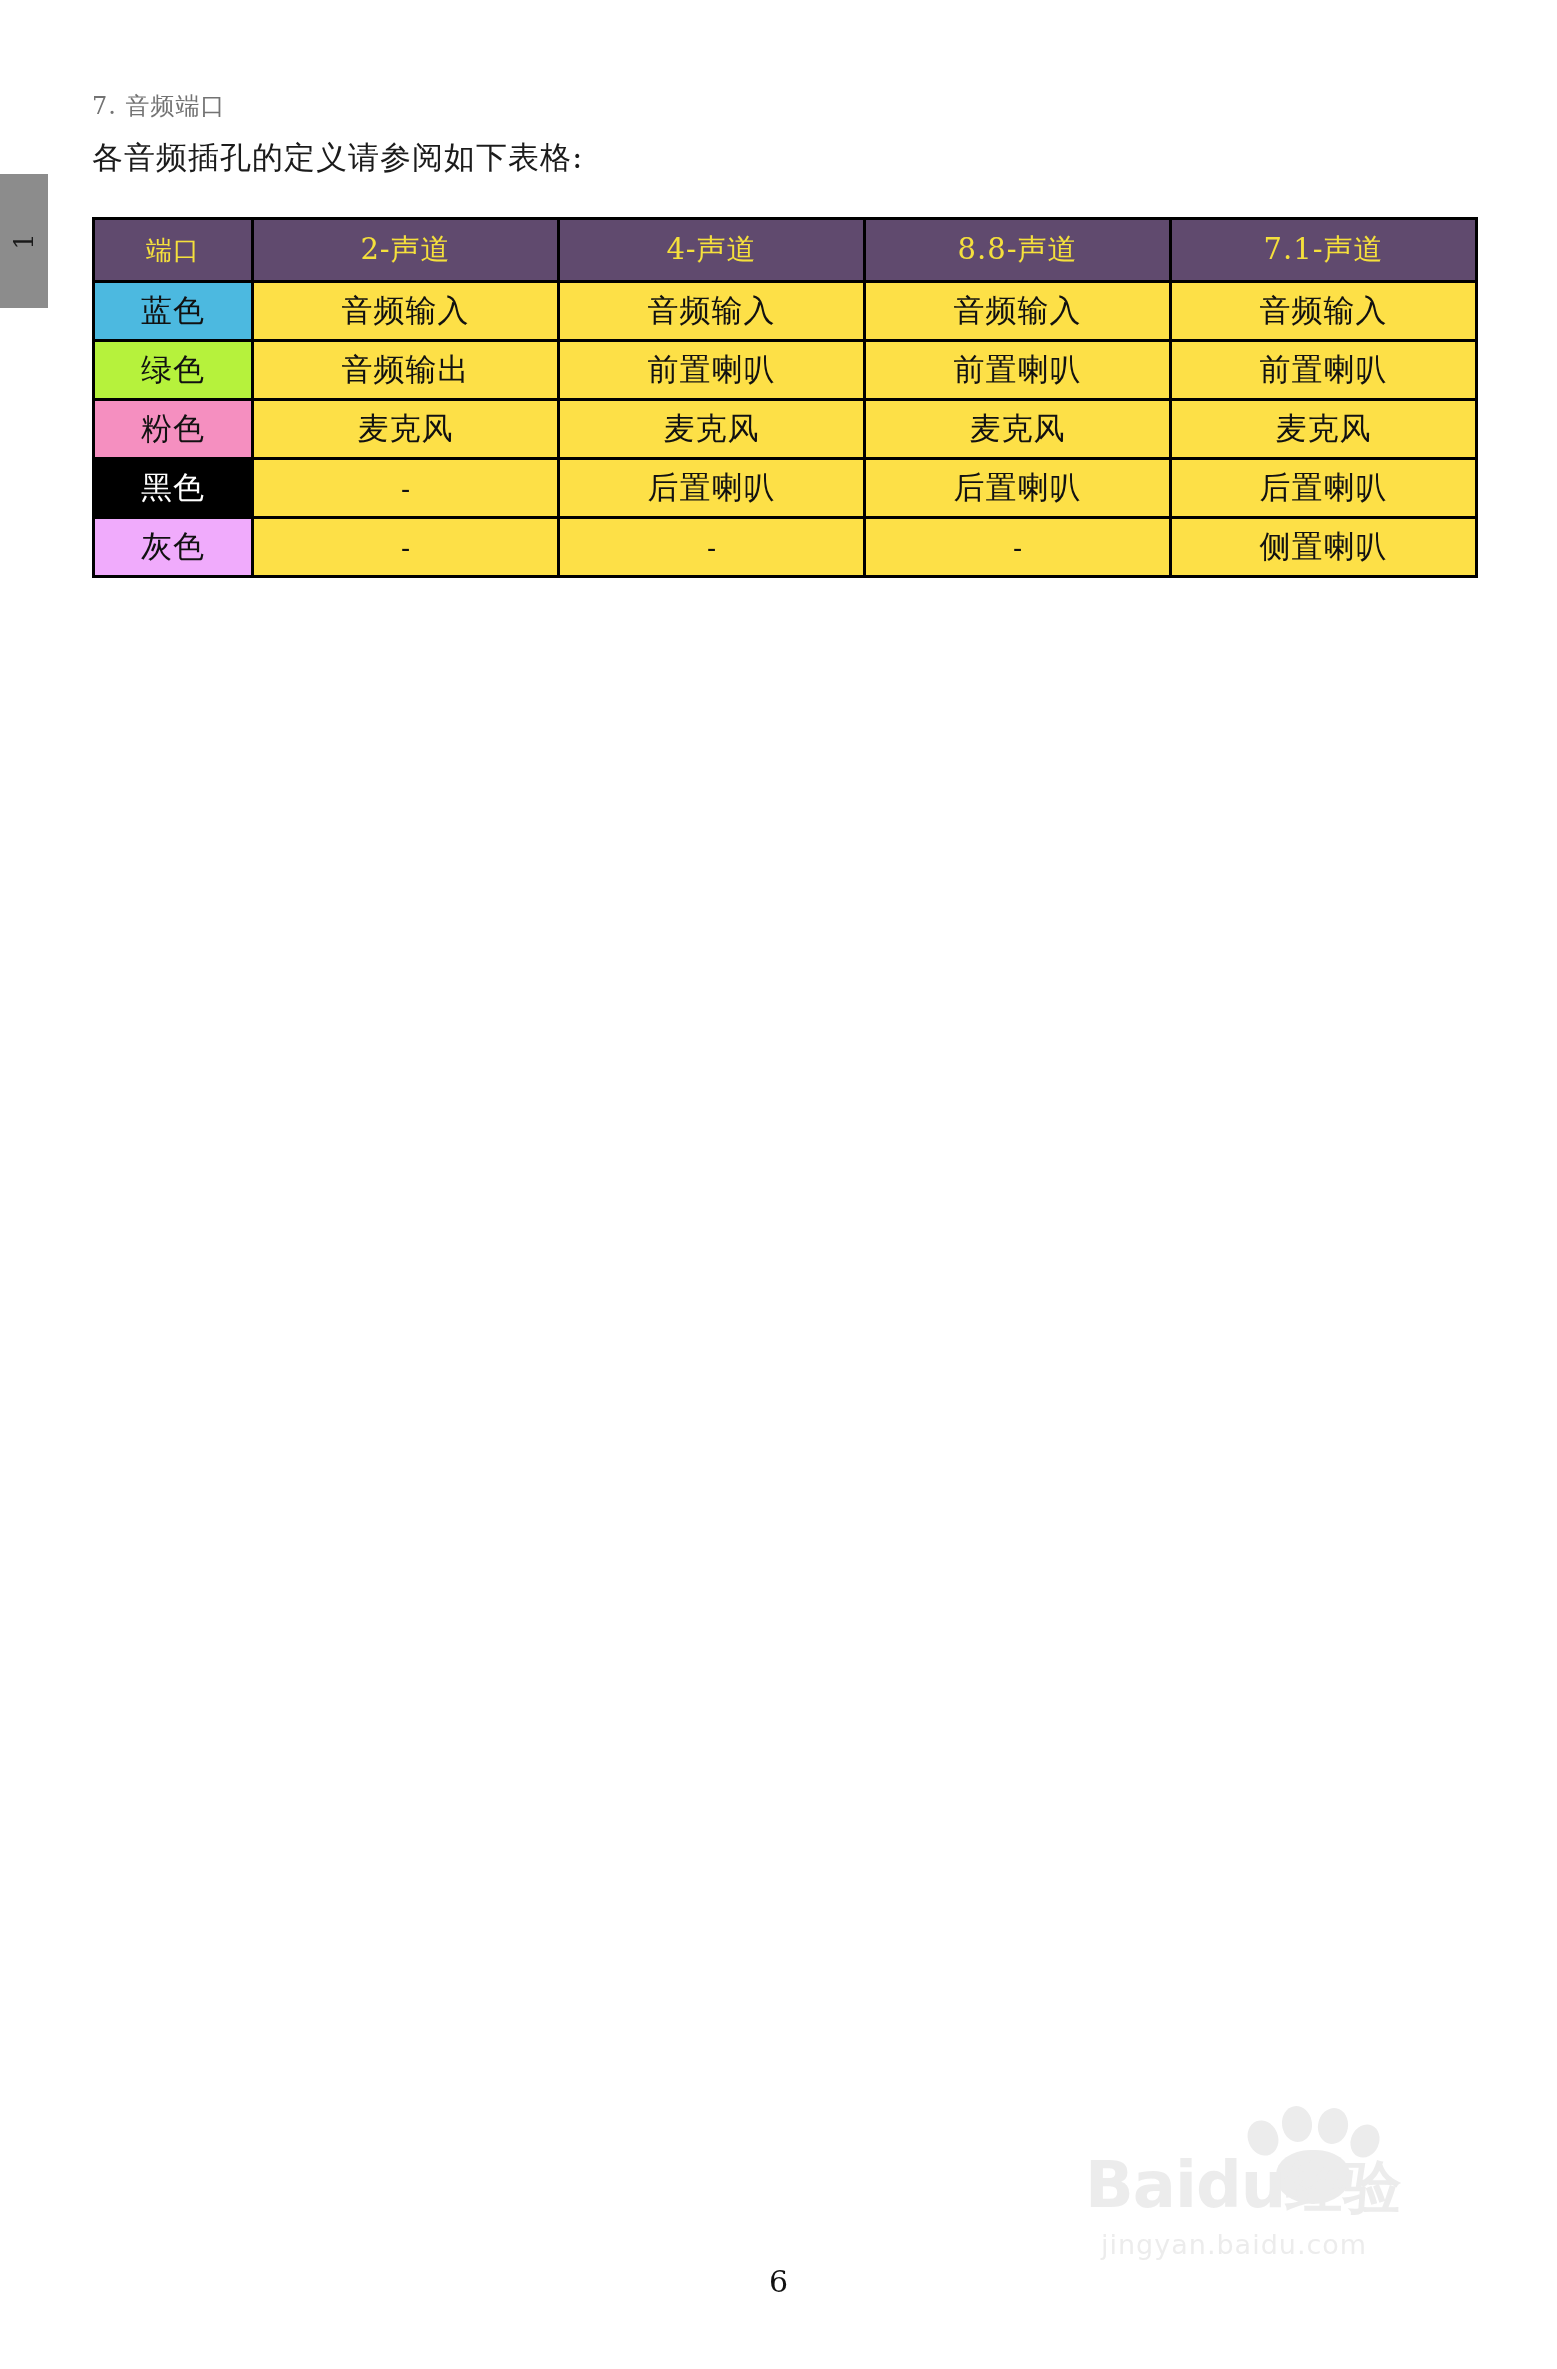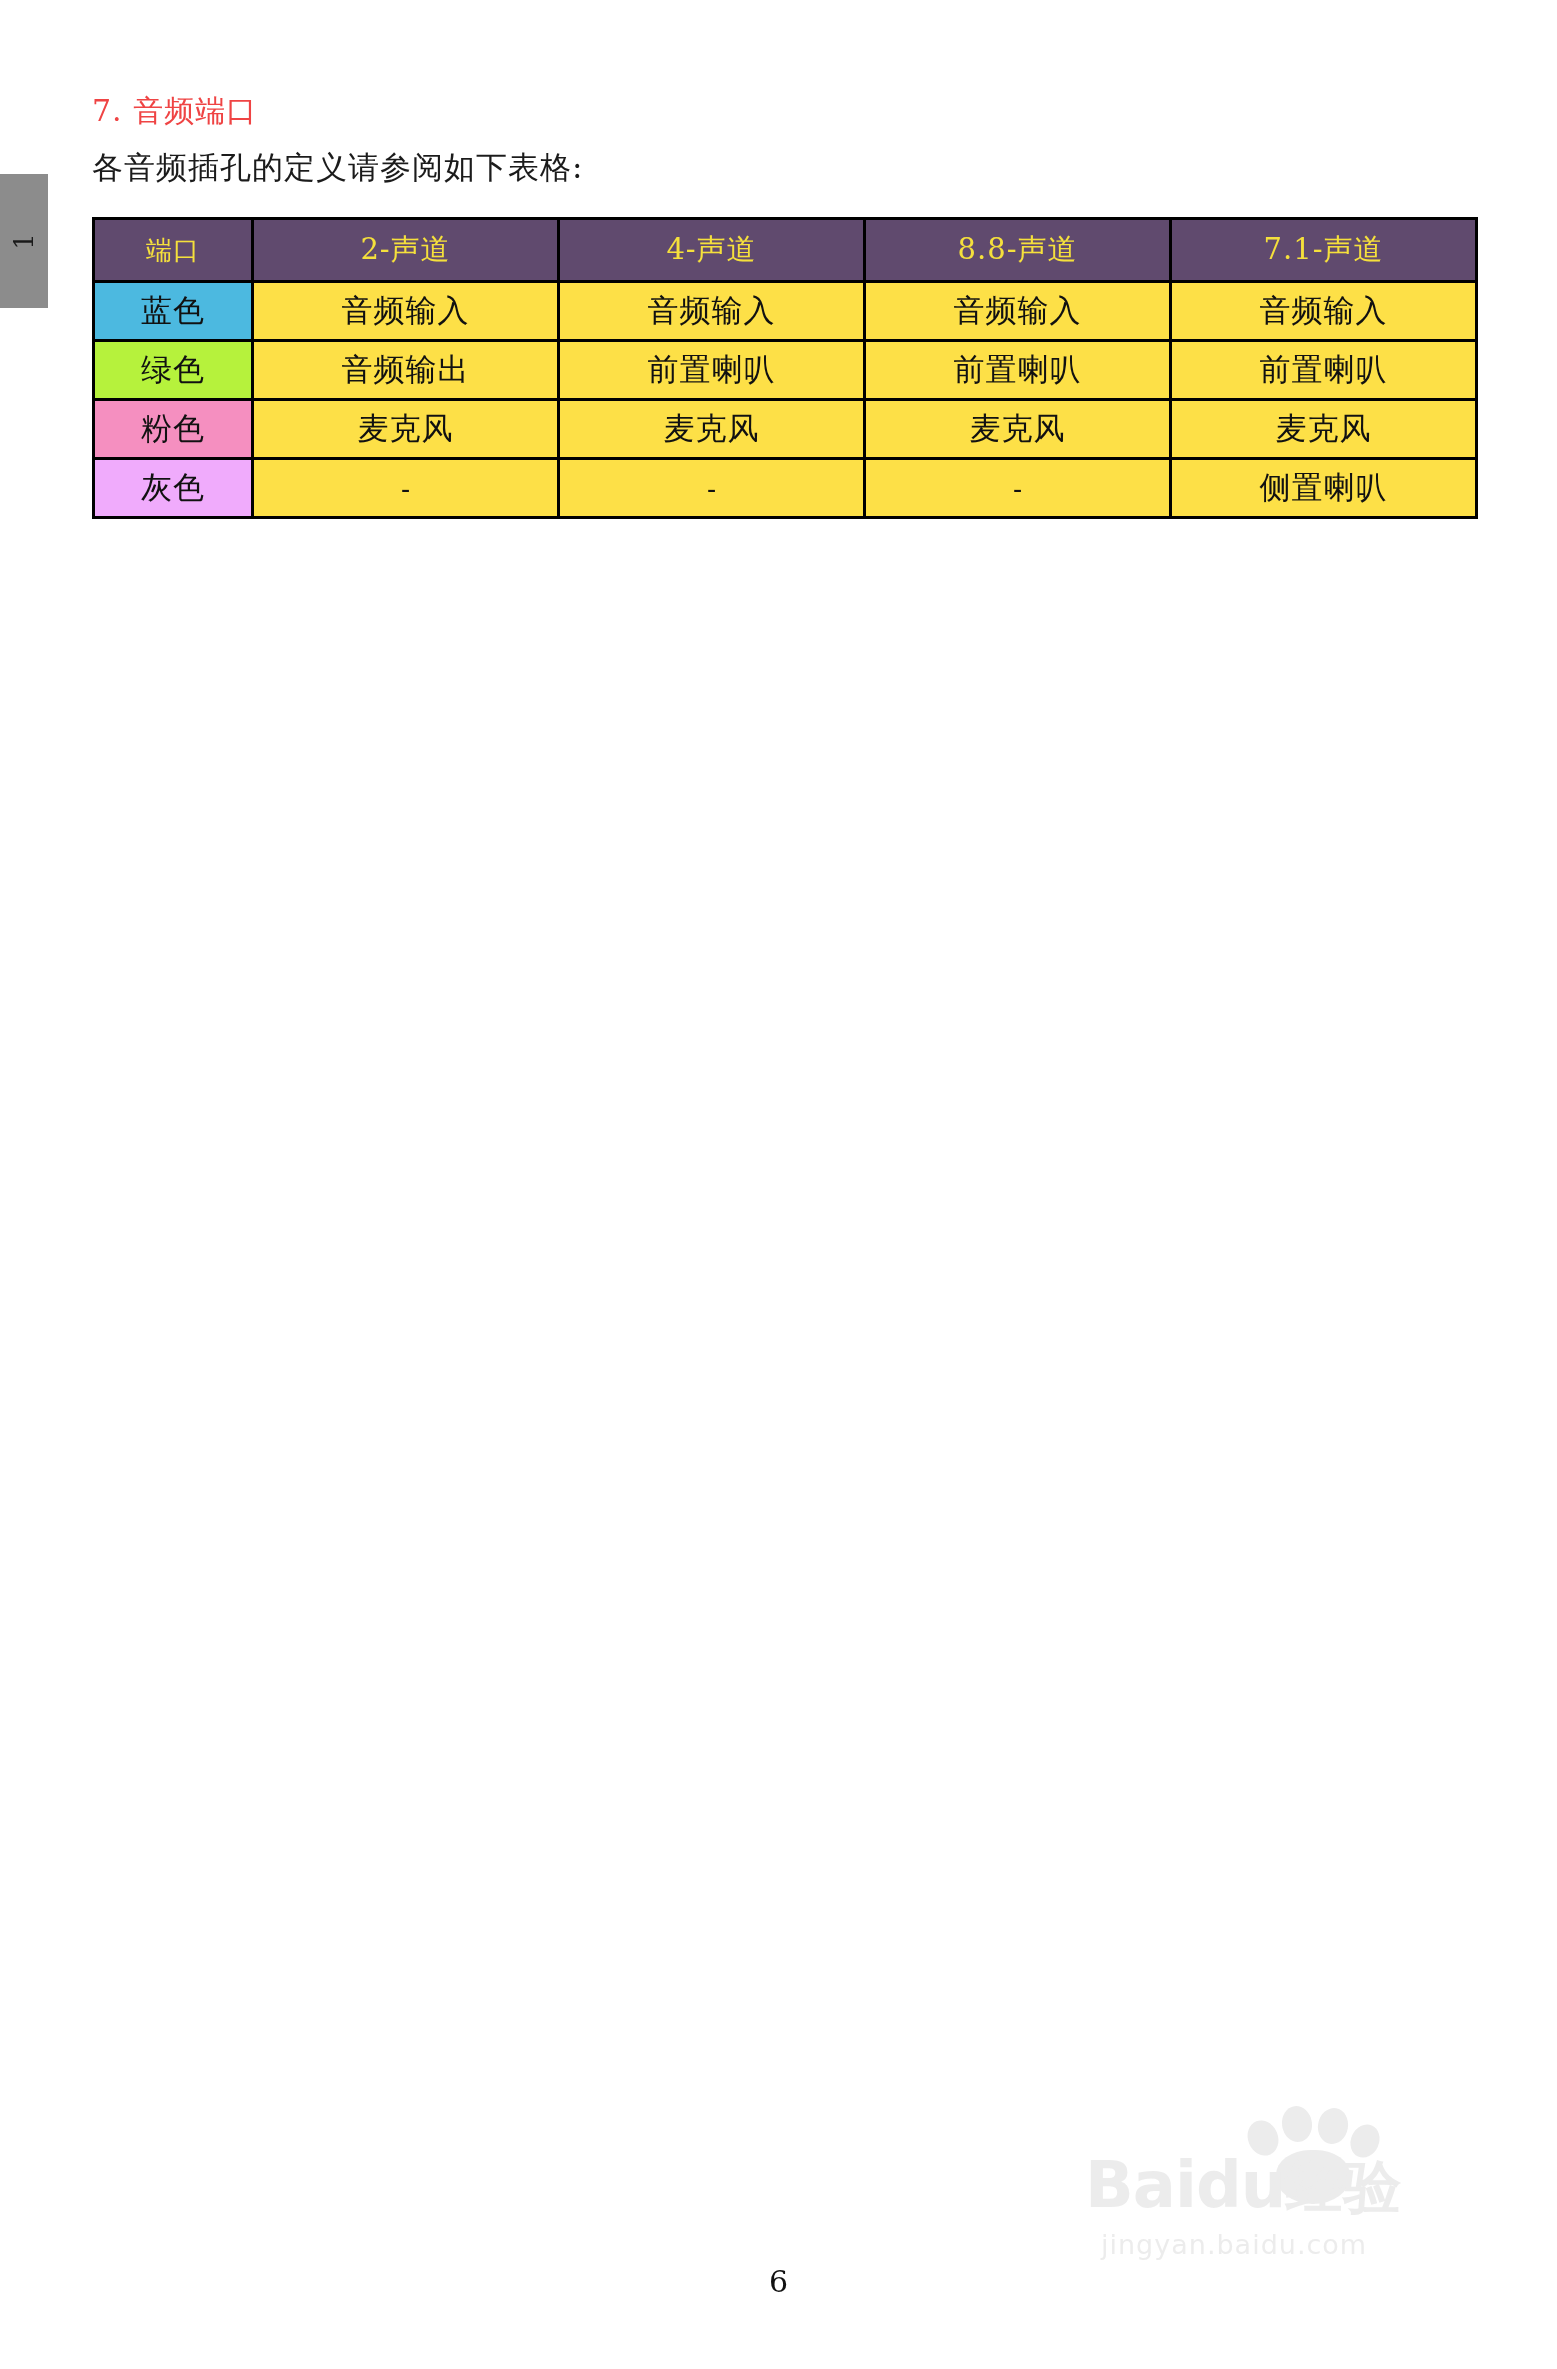--- a/index.html
+++ b/index.html
@@ -33,22 +33,22 @@
     position:absolute;
     left:0; top:0; width:1557px; height:2369px;
   }
 
   .heading-block{
     position:absolute;
     left:92px; top:88px;
     width:1194px;
   }
   .heading-line-1{
-    font-size:30px;
-    color:#ef4444;
+    font-size:24px;
+    color:#737373;
     line-height:1.55;
     white-space:nowrap;
     letter-spacing:1px;
   }
   .heading-line-2{
     font-size:31px;
     color:#1b1b1b;
     line-height:1.55;
     margin-top:8px;
     white-space:nowrap;
@@ -211,20 +211,27 @@
             <td class="value-cell">前置喇叭</td>
             <td class="value-cell">前置喇叭</td>
             <td class="value-cell">前置喇叭</td>
           </tr>
           <tr>
             <td class="color-cell" style="background: rgb(245, 143, 192); color: rgb(17, 17, 17);">粉色</td>
             <td class="value-cell">麦克风</td>
             <td class="value-cell">麦克风</td>
             <td class="value-cell">麦克风</td>
             <td class="value-cell">麦克风</td>
+          </tr>
+          <tr>
+            <td class="color-cell" style="background: rgb(0, 0, 0); color: rgb(255, 255, 255);">黑色</td>
+            <td class="value-cell dash">-</td>
+            <td class="value-cell">后置喇叭</td>
+            <td class="value-cell">后置喇叭</td>
+            <td class="value-cell">后置喇叭</td>
           </tr>
           <tr>
             <td class="color-cell" style="background: #f0abfc; color: rgb(17, 17, 17); font-family: Liberation Serif, serif;">灰色</td>
             <td class="value-cell dash">-</td>
             <td class="value-cell dash">-</td>
             <td class="value-cell dash">-</td>
             <td class="value-cell">侧置喇叭</td>
           </tr>
         </tbody>
     </table>

